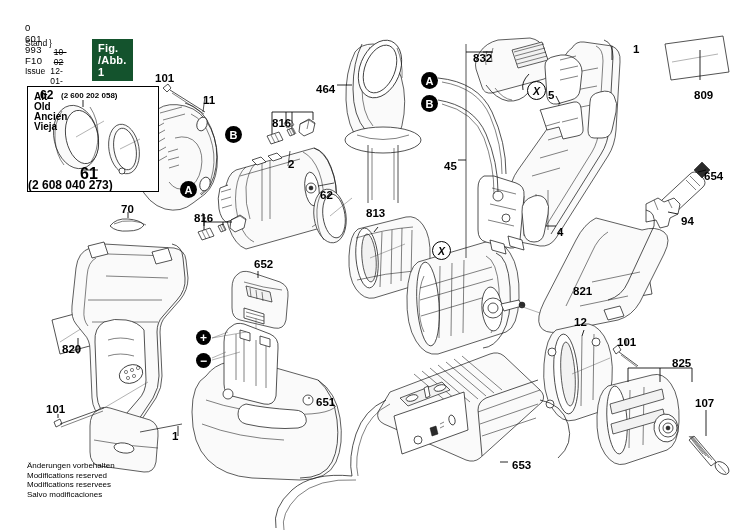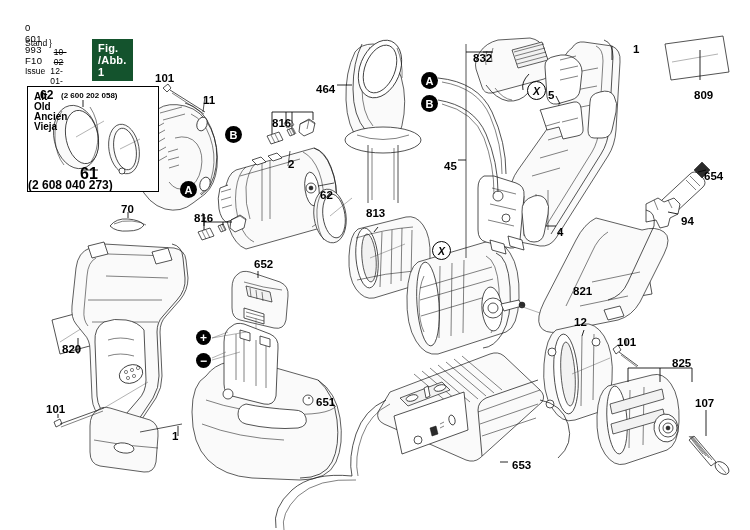--- a/index.html
+++ b/index.html
@@ -499,14 +499,20 @@
   <div class="bubx" style="left:432px;top:241px">X</div>
 
   <div class="pol" style="left:196px;top:330px">+</div>
   <div class="pol" style="left:196px;top:353px">−</div>
 
   <svg width="750" height="530" viewBox="0 0 750 530" style="pointer-events:none">
     <path class="hair" d="M212,338 L246,332"></path>
     <path class="hair" d="M212,360 L240,352"></path>
   </svg>
 
+  <div class="footer">
+    <div>Änderungen vorbehalten</div>
+    <div>Modifications reserved</div>
+    <div>Modifications reservees</div>
+    <div>Salvo modificaciones</div>
+  </div>
 
 </div>
 
 </body></html>

